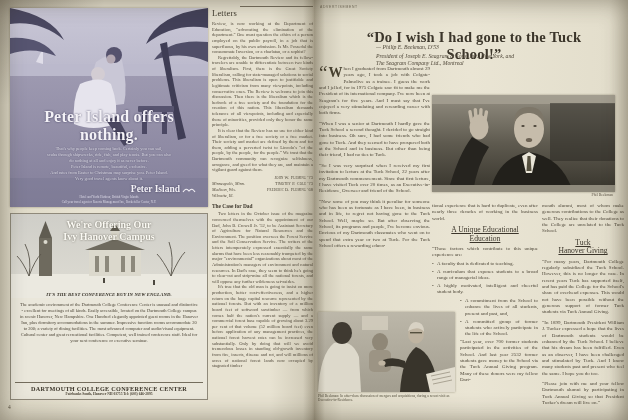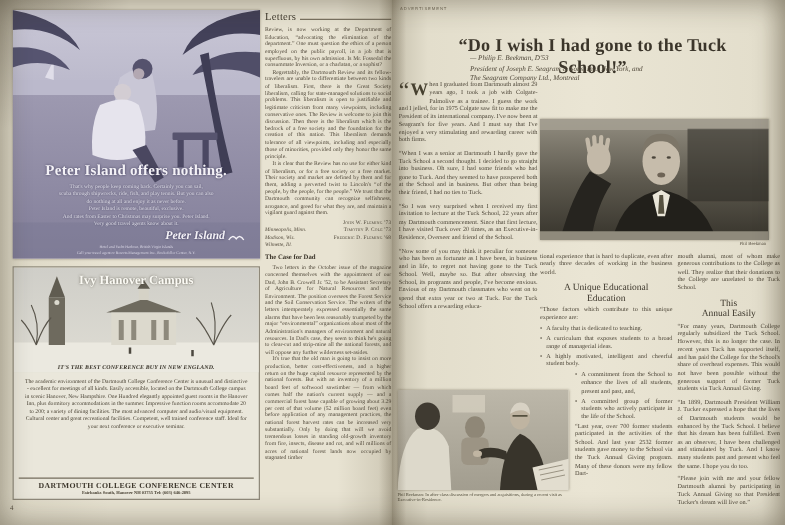--- a/index.html
+++ b/index.html
@@ -27,25 +27,25 @@
   .gutter {
     position:absolute; left:303px; top:0; width:22px; height:420px; z-index:40; pointer-events:none;
     background:linear-gradient(90deg, rgba(60,48,25,0) 0%, rgba(60,48,25,0.18) 40%, rgba(60,48,25,0.28) 52%, rgba(60,48,25,0) 100%);
   }
 
   
   .pi-ad { position:absolute; left:10px; top:8px; width:198px; height:199px; overflow:hidden; box-shadow:0 0 2px rgba(50,40,20,.4); }
   .pi-ad svg { display:block; }
   .pi-overlay { position:absolute; left:4px; right:4px; bottom:3px; z-index:2; }
   .pi-headline {
-    font-size:12px; font-weight:bold; color:#f4f2f7; letter-spacing:.2px;
+    font-size:16px; font-weight:bold; color:#f4f2f7; letter-spacing:.2px;
     text-align:center; text-shadow:0 0 2px rgba(40,38,70,.8); margin-bottom:2px;
   }
   .pi-body { text-align:center; color:#e9e7f1; font-size:4.4px; line-height:1.38; text-shadow:0 0 1px rgba(40,38,70,.9); }
-  .pi-logo-row { display:flex; justify-content:flex-end; align-items:flex-end; gap:2px; margin:2px 8px 0 0;font-style:italic; }
+  .pi-logo-row { display:flex; justify-content:flex-end; align-items:flex-end; gap:2px; margin:2px 8px 0 0; }
   .pi-logo { font-size:9.5px; font-weight:bold; color:#f4f2f7; text-shadow:0 0 2px rgba(40,38,70,.8); }
   .pi-fine { text-align:center; color:#dcdae8; font-size:3.1px; line-height:1.4; margin-top:1px; }
 
   
   .conf-ad {
     position:absolute; left:10px; top:213px; width:198px; height:187px;
     background:#eae7db; border:1px solid #8f897a; box-sizing:border-box; overflow:hidden;
   }
   .conf-photo { position:relative; width:100%; height:84px; }
   .conf-photo svg { display:block; }
@@ -60,21 +60,21 @@
   }
   .conf-body { padding:4px 9px 2px; font-size:4.5px; line-height:1.33; text-align:center; color:#4c4537; }
   .conf-footer { position:absolute; left:4px; right:4px; bottom:3px; border-top:1px solid #746d5d; padding-top:2px; }
   .conf-name { text-align:center; font-size:6.2px; font-weight:bold; letter-spacing:.3px; color:#3c362b; }
   .conf-addr { text-align:center; font-size:3.6px; font-weight:bold; color:#4c4537; }
 
   .page-num { position:absolute; left:8px; bottom:10px; font-size:5.5px; color:#5a5244; }
 
   
   .letters { position:absolute; left:212px; top:8px; width:101px; }
-  .letters-header { display:flex; align-items:flex-end; margin-bottom:3px; }
+  .letters-header { display:flex; align-items:flex-start; margin-bottom:3px; }
   .letters-title { font-size:8.5px; color:#3e382c; letter-spacing:.2px; }
   .letters-rule { flex:1; border-bottom:1px solid #7a7261; margin-left:3px; transform:translateY(-2px); }
   .lt { margin:0; font-size:4.55px; line-height:1.24; text-align:justify; color:#534b3d; }
   .ind { text-indent:6px; }
   .sig { margin:2px 0 3px; font-size:4.2px; }
   .sig-row { display:flex; justify-content:space-between; line-height:1.45; }
   .sig-city { font-style:italic; color:#534b3d; }
   .sig-name { font-variant:small-caps; letter-spacing:.2px; color:#4a4336; }
   .case-head { margin:4px 0 2px; font-size:5.4px; font-weight:bold; color:#3c362b; }
 
@@ -90,21 +90,21 @@
   .col { position:absolute; }
   .col1 { left:5px;  top:66px;  width:111px; }
   .col2-upper { left:118px; top:203px; width:106px; }
   .col2-lower { left:146px; top:298px; width:78px; }
   .col3 { left:228px; top:203px; width:82px; }
 
   .tp { margin:0 0 4px; font-size:5px; line-height:1.27; text-align:justify; color:#4e4739; }
   .nomargin { margin-bottom:2px; }
   .open-quote { float:left; font-size:19px; line-height:.75; margin:0 1px 0 0; color:#46402f; }
   .drop-cap { float:left; font-size:14px; line-height:.95; margin:0 1px 0 0; font-weight:600; color:#46402f; }
-  .sec-head { margin:4px 0 3px; text-align:center; font-size:7.6px; font-weight:normal; line-height:1.12; color:#3c362b; }
+  .sec-head { margin:4px 0 3px; text-align:center; font-size:7.6px; font-weight:normal; line-height:1.12; color:#3c362b;text-decoration:underline; }
   .bullet { position:relative; padding-left:5px; margin:0 0 1.5px; font-size:5px; line-height:1.27; text-align:justify; color:#4e4739; }
   .bullet::before { content:"\2022"; position:absolute; left:0; top:0; }
 
   figure { margin:0; padding:0; }
   .portrait { position:absolute; left:118px; top:95px; width:183px; }
   .portrait svg { display:block; box-shadow:0 0 2px rgba(50,40,20,.4); }
   .portrait figcaption { text-align:right; font-size:3.8px; color:#5a5244; margin-top:1px; padding-right:2px; }
   .photo1 { position:absolute; left:4px; top:312px; width:137px; }
   .photo1 svg { display:block; box-shadow:0 0 2px rgba(50,40,20,.4); }
   .photo1 figcaption { font-size:3.6px; line-height:1.3; color:#55503f; margin-top:1.5px; }
@@ -193,20 +193,21 @@
           <rect x="84" y="42" width="4" height="16" fill="#8d897c"></rect>
           <rect x="94" y="42" width="4" height="16" fill="#8d897c"></rect>
           <rect x="110" y="42" width="4" height="16" fill="#8d897c"></rect>
           <rect x="120" y="42" width="4" height="16" fill="#8d897c"></rect>
           <path d="M18,62 q3,-18 -4,-32 M18,62 q-6,-14 -12,-20 M18,62 q6,-16 12,-22" stroke="#5a564c" stroke-width="0.9" fill="none"></path>
           <path d="M160,62 q3,-20 -2,-34 M160,62 q-8,-16 -14,-22 M160,62 q8,-18 14,-24" stroke="#5a564c" stroke-width="0.9" fill="none"></path>
           <rect x="92" y="64" width="2" height="5" fill="#4c483f"></rect>
           <rect x="142" y="66" width="2" height="5" fill="#4c483f"></rect>
         </svg>
         <div class="conf-headline">
+          <div>We're Offering Our</div>
           <div>Ivy Hanover Campus</div>
         </div>
         <div class="conf-tagline">IT'S THE BEST CONFERENCE BUY IN NEW ENGLAND.</div>
       </div>
       <div class="conf-body">The academic environment of the Dartmouth College Conference Center is unusual and distinctive - excellent for meetings of all kinds. Easily accessible, located on the Dartmouth College campus in scenic Hanover, New Hampshire. One Hundred elegantly appointed guest rooms in the Hanover Inn, plus dormitory accommodations in the summer. Impressive function rooms accommodate 20 to 200; a variety of dining facilities. The most advanced computer and audio/visual equipment. Cultural center and great recreational facilities. Competent, well trained conference staff. Ideal for your next conference or executive seminar.</div>
       <div class="conf-footer">
         <div class="conf-name">DARTMOUTH COLLEGE CONFERENCE CENTER</div>
         <div class="conf-addr">Fairbanks South, Hanover NH 03755 Tel: (603) 646-2895</div>
       </div>
     </section>
@@ -337,22 +338,22 @@
 
     <div class="col col2-lower">
       <div class="bullet">A commitment from the School to enhance the lives of all students, present and past, and,</div>
       <div class="bullet">A committed group of former students who actively participate in the life of the School.</div>
       <p class="tp">“Last year, over 700 former students participated in the activities of the School. And last year 2532 former students gave money to the School via the Tuck Annual Giving program. Many of these donors were my fellow Dart-</p>
     </div>
 
     <div class="col col3">
       <p class="tp nomargin">mouth alumni, most of whom make generous contributions to the College as well. They realize that their donations to the College are unrelated to the Tuck School.</p>
       <h2 class="sec-head">
-        <div>This</div>
-        <div>Annual Easily</div>
+        <div>Tuck</div>
+        <div>Hanover Giving</div>
       </h2>
       <p class="tp">“For many years, Dartmouth College regularly subsidized the Tuck School. However, this is no longer the case. In recent years Tuck has supported itself, and has paid the College for the School's share of overhead expenses. This would not have been possible without the generous support of former Tuck students via Tuck Annual Giving.</p>
       <p class="tp">“In 1899, Dartmouth President William J. Tucker expressed a hope that the lives of Dartmouth students would be enhanced by the Tuck School. I believe that his dream has been fulfilled. Even as an observer, I have been challenged and stimulated by Tuck. And I know many students past and present who feel the same. I hope you do too.</p>
       <p class="tp">“Please join with me and your fellow Dartmouth alumni by participating in Tuck Annual Giving so that President Tucker's dream will live on.”</p>
     </div>
 
   </div>
 
   <div class="gutter"></div>
 </div>

